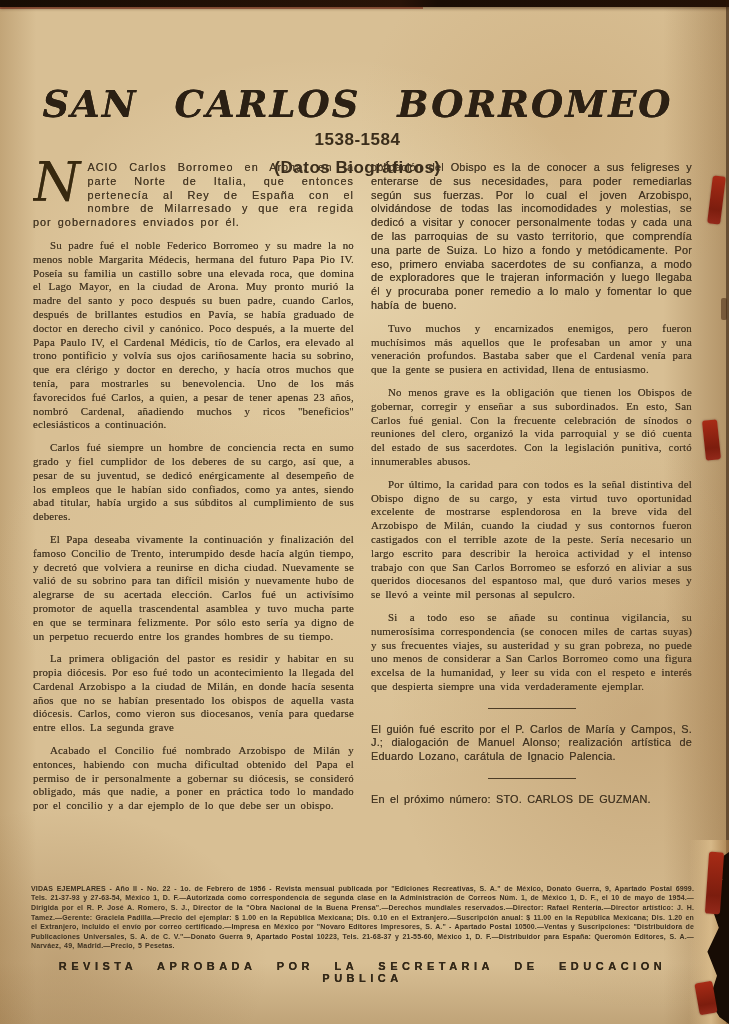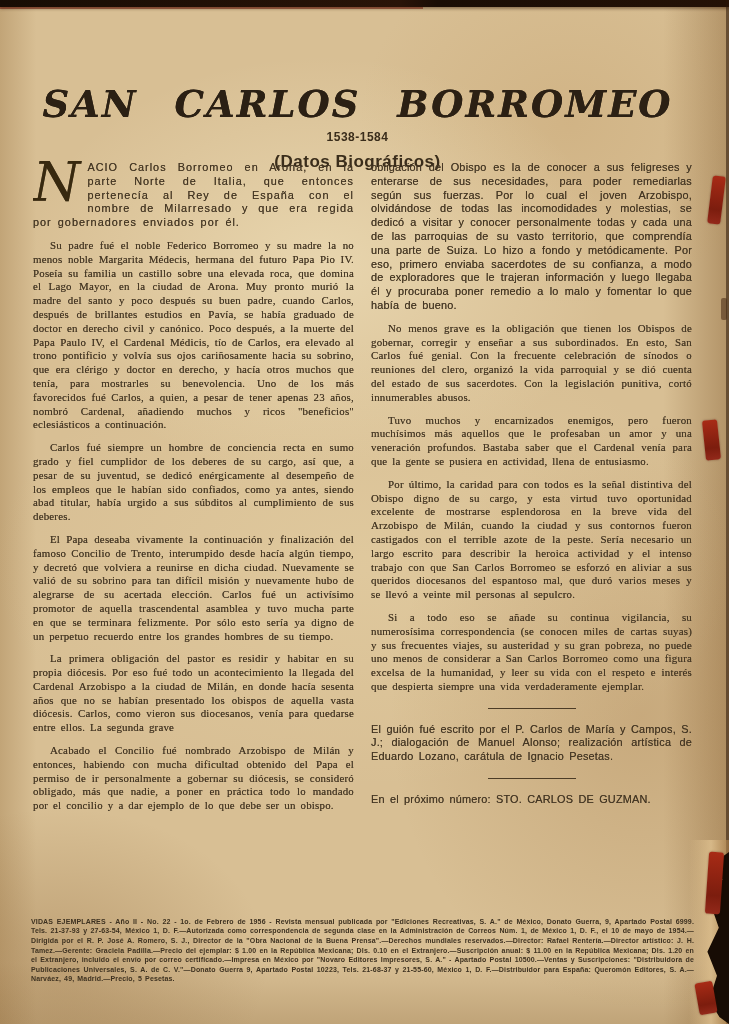--- a/index.html
+++ b/index.html
@@ -36,21 +36,21 @@
   .mark4 { right:14px; top:982px; width:18px; height:32px; transform:rotate(-10deg); }
   .brown-dash { position:absolute; right:2px; top:298px; width:6px; height:22px; background:rgba(70,40,18,.55); border-radius:2px; }
 
   
   .title-block { position:absolute; top:82px; left:0; right:14px; text-align:center; }
   .main-title {
     font-family:"DejaVu Serif","Liberation Serif",serif; font-style:italic;
     font-size:37px; font-weight:700; letter-spacing:2px; word-spacing:22px;
     color:#2b2014; margin:0; text-shadow:0 0 .5px #2b2014;
   }
-  .dates { font-size:12px; font-weight:700; color:#3a2d1b; margin-top:4px; letter-spacing:.5px; }
+  .dates { font-size:17px; font-weight:700; color:#3a2d1b; margin-top:4px; letter-spacing:.5px; }
   .subtitle { font-size:17px; font-weight:700; color:#3a2d1b; margin-top:8px; letter-spacing:.5px; }
 
   
   .columns { position:absolute; top:161px; left:33px; right:37px; height:726px; overflow:hidden;
     display:flex; gap:17px; }
   .col { flex:1 1 0; }
   .col p {
     margin:0 0 9px 0; font-size:10.9px; line-height:13.8px; text-align:justify;
     word-spacing:2px; letter-spacing:.2px; color:#453724; text-shadow:0 0 .35px rgba(69,55,36,.8);
   }
@@ -99,28 +99,29 @@
     <div class="col">
       <p><span class="dropcap">N</span><span class="smallcaps-lead">ACIO Carlos Borromeo en Arona, en la parte Norte de Italia, que entonces pertenecía al Rey de España con el nombre de Milarresado y que era regida por gobernadores enviados por él.</span></p>
       <p class="indent">Su padre fué el noble Federico Borromeo y su madre la no menos noble Margarita Médecis, hermana del futuro Papa Pio IV. Poseía su familia un castillo sobre una elevada roca, que domina el Lago Mayor, en la ciudad de Arona. Muy pronto murió la madre del santo y poco después su buen padre, cuando Carlos, después de brillantes estudios en Pavía, se había graduado de doctor en derecho civil y canónico. Poco después, a la muerte del Papa Paulo IV, el Cardenal Médicis, tío de Carlos, era elevado al trono pontificio y volvía sus ojos cariñosamente hacia su sobrino, que era clérigo y doctor en derecho, y hacía otros muchos que tenía, para mostrarles su benevolencia. Uno de los más favorecidos fué Carlos, a quien, a pesar de tener apenas 23 años, nombró Cardenal, añadiendo muchos y ricos "beneficios" eclesiásticos a continuación.</p>
       <p class="indent">Carlos fué siempre un hombre de conciencia recta en sumo grado y fiel cumplidor de los deberes de su cargo, así que, a pesar de su juventud, se dedicó enérgicamente al desempeño de los empleos que le habían sido confiados, como ya antes, siendo abad titular, había urgido a sus súbditos al cumplimiento de sus deberes.</p>
       <p class="indent">El Papa deseaba vivamente la continuación y finalización del famoso Concilio de Trento, interumpido desde hacía algún tiempo, y decretó que volviera a reunirse en dicha ciudad. Nuevamente se valió de su sobrino para tan difícil misión y nuevamente hubo de alegrarse de su acertada elección. Carlos fué un activísimo promotor de aquella trascendental asamblea y tuvo mucha parte en que se terminara felizmente. Por sólo esto sería ya digno de un perpetuo recuerdo entre los grandes hombres de su tiempo.</p>
       <p class="indent">La primera obligación del pastor es residir y habitar en su propia diócesis. Por eso fué todo un acontecimiento la llegada del Cardenal Arzobispo a la ciudad de Milán, en donde hacía sesenta años que no se habían presentado los obispos de aquella vasta diócesis. Carlos, como vieron sus diocesanos, venía para quedarse entre ellos. La segunda grave</p>
       <p class="indent">Acabado el Concilio fué nombrado Arzobispo de Milán y entonces, habiendo con mucha dificultad obtenido del Papa el permiso de ir personalmente a gobernar su diócesis, se consideró obligado, más que nadie, a poner en práctica todo lo mandado por el concilio y a dar ejemplo de lo que debe ser un obispo.</p>
     </div>
     <div class="col">
       <p>obligación del Obispo es la de conocer a sus feligreses y enterarse de sus necesidades, para poder remediarlas según sus fuerzas. Por lo cual el joven Arzobispo, olvidándose de todas las incomodidades y molestias, se dedicó a visitar y conocer personalmente todas y cada una de las parroquias de su vasto territorio, que comprendía una parte de Suiza. Lo hizo a fondo y metódicamente. Por eso, primero enviaba sacerdotes de su confianza, a modo de exploradores que le trajeran información y luego llegaba él y procuraba poner remedio a lo malo y fomentar lo que había de bueno.</p>
+      <p class="indent">Tuvo muchos y encarnizados enemigos, pero fueron muchísimos más aquellos que le profesaban un amor y una veneración profundos. Bastaba saber que el Cardenal venía para que la gente se pusiera en actividad, llena de entusiasmo.</p>
       <p class="indent">No menos grave es la obligación que tienen los Obispos de gobernar, corregir y enseñar a sus subordinados. En esto, San Carlos fué genial. Con la frecuente celebración de sínodos o reuniones del clero, organizó la vida parroquial y se dió cuenta del estado de sus sacerdotes. Con la legislación punitiva, cortó innumerables abusos.</p>
-      <p class="indent">Tuvo muchos y encarnizados enemigos, pero fueron muchísimos más aquellos que le profesaban un amor y una veneración profundos. Bastaba saber que el Cardenal venía para que la gente se pusiera en actividad, llena de entusiasmo.</p>
       <p class="indent">Por último, la caridad para con todos es la señal distintiva del Obispo digno de su cargo, y esta virtud tuvo oportunidad excelente de mostrarse esplendorosa en la breve vida del Arzobispo de Milán, cuando la ciudad y sus contornos fueron castigados con el terrible azote de la peste. Sería necesario un largo escrito para describir la heroica actividad y el intenso trabajo con que San Carlos Borromeo se esforzó en aliviar a sus queridos diocesanos del espantoso mal, que duró varios meses y se llevó a veinte mil personas al sepulcro.</p>
       <p class="indent">Si a todo eso se añade su continua vigilancia, su numerosísima correspondencia (se conocen miles de cartas suyas) y sus frecuentes viajes, su austeridad y su gran pobreza, no puede uno menos de considerar a San Carlos Borromeo como una figura excelsa de la humanidad, y leer su vida con el respeto e interés que despierta siempre una vida verdaderamente ejemplar.</p>
       <hr class="divider">
-      <p>El guión fué escrito por el P. Carlos de María y Campos, S. J.; dialogación de Manuel Alonso; realización artística de Eduardo Lozano, carátula de Ignacio Pesetas.</p>
+      <p>El guión fué escrito por el P. Carlos de María y Campos, S. J.; dialogación de Manuel Alonso; realización artística de Eduardo Lozano, carátula de Ignacio Palencia.</p>
       <hr class="divider">
       <p>En el próximo número: STO. CARLOS DE GUZMAN.</p>
     </div>
   </div>
 
   <div class="footer">
     <div class="masthead">VIDAS EJEMPLARES - Año II - No. 22 - 1o. de Febrero de 1956 - Revista mensual publicada por "Ediciones Recreativas, S. A." de México, Donato Guerra, 9, Apartado Postal 6999. Tels. 21-37-93 y 27-63-54, México 1, D. F.—Autorizada como correspondencia de segunda clase en la Administración de Correos Núm. 1, de México 1, D. F., el 10 de mayo de 1954.—Dirigida por el R. P. José A. Romero, S. J., Director de la "Obra Nacional de la Buena Prensa".—Derechos mundiales reservados.—Director: Rafael Rentería.—Director artístico: J. H. Tamez.—Gerente: Graciela Padilla.—Precio del ejemplar: $ 1.00 en la República Mexicana; Dls. 0.10 en el Extranjero.—Suscripción anual: $ 11.00 en la República Mexicana; Dls. 1.20 en el Extranjero, incluido el envío por correo certificado.—Impresa en México por "Novaro Editores Impresores, S. A." - Apartado Postal 10500.—Ventas y Suscripciones: "Distribuidora de Publicaciones Universales, S. A. de C. V."—Donato Guerra 9, Apartado Postal 10223, Tels. 21-68-37 y 21-55-60, México 1, D. F.—Distribuidor para España: Queromón Editores, S. A.—Narváez, 49, Madrid.—Precio, 5 Pesetas.</div>
+    <div class="approval">REVISTA APROBADA POR LA SECRETARIA DE EDUCACION PUBLICA</div>
   </div>
 
 </div>
 
 </body></html>

